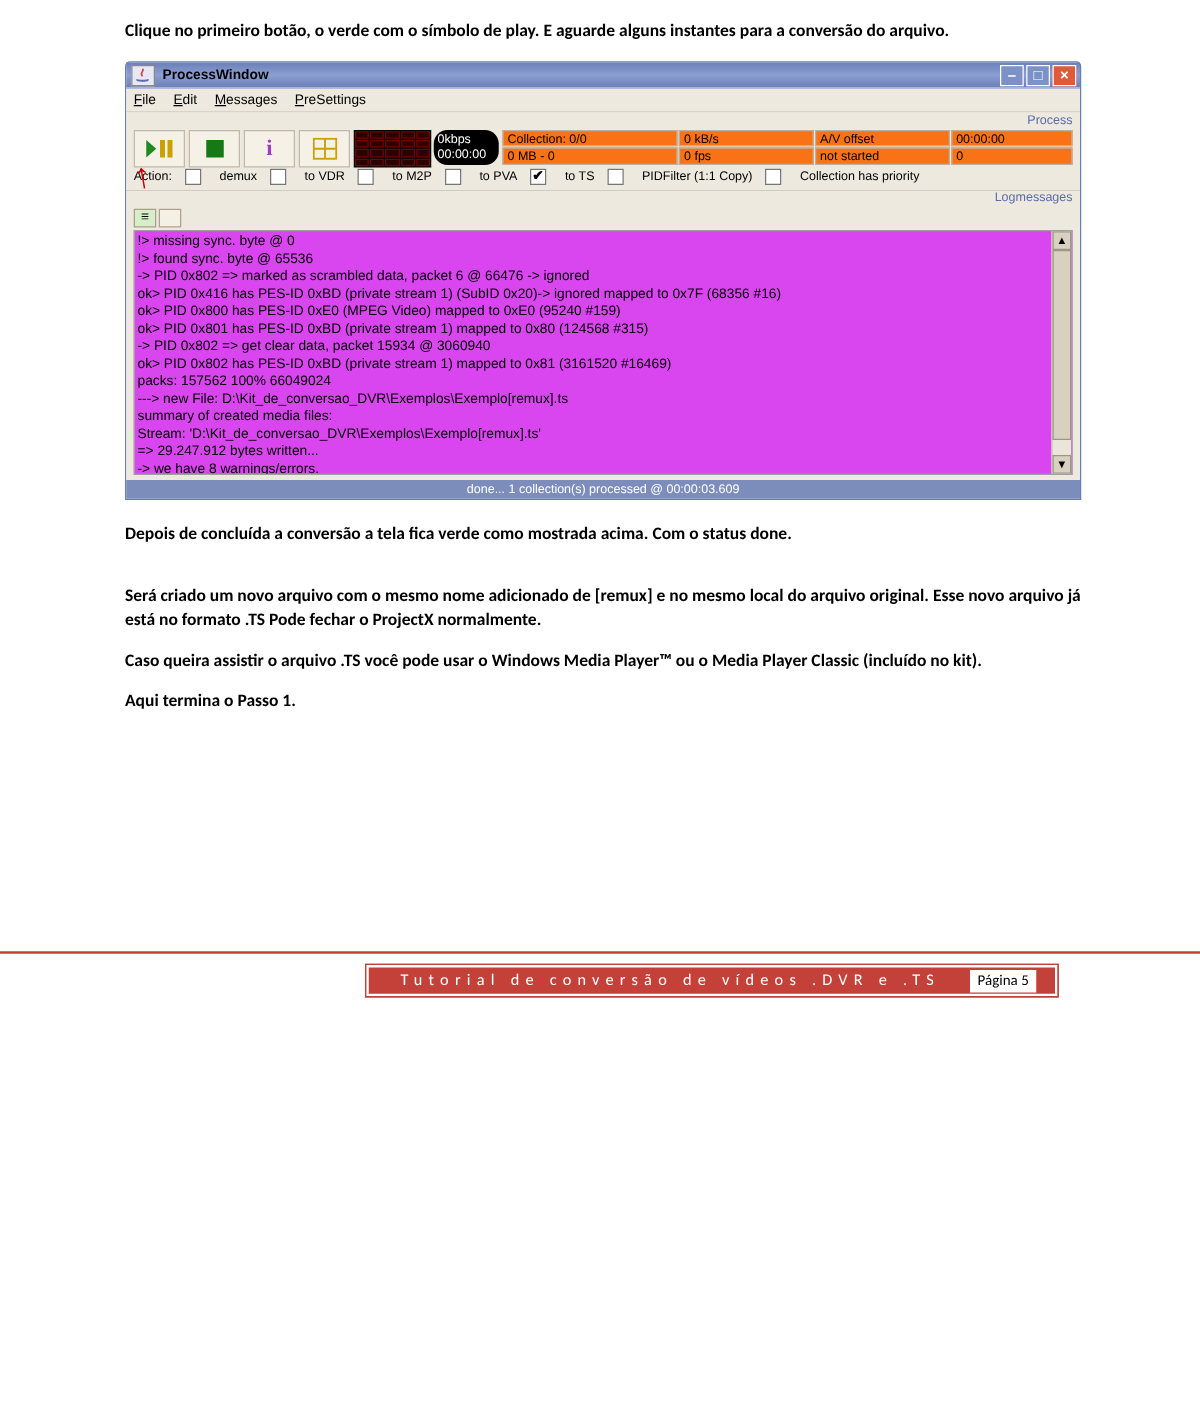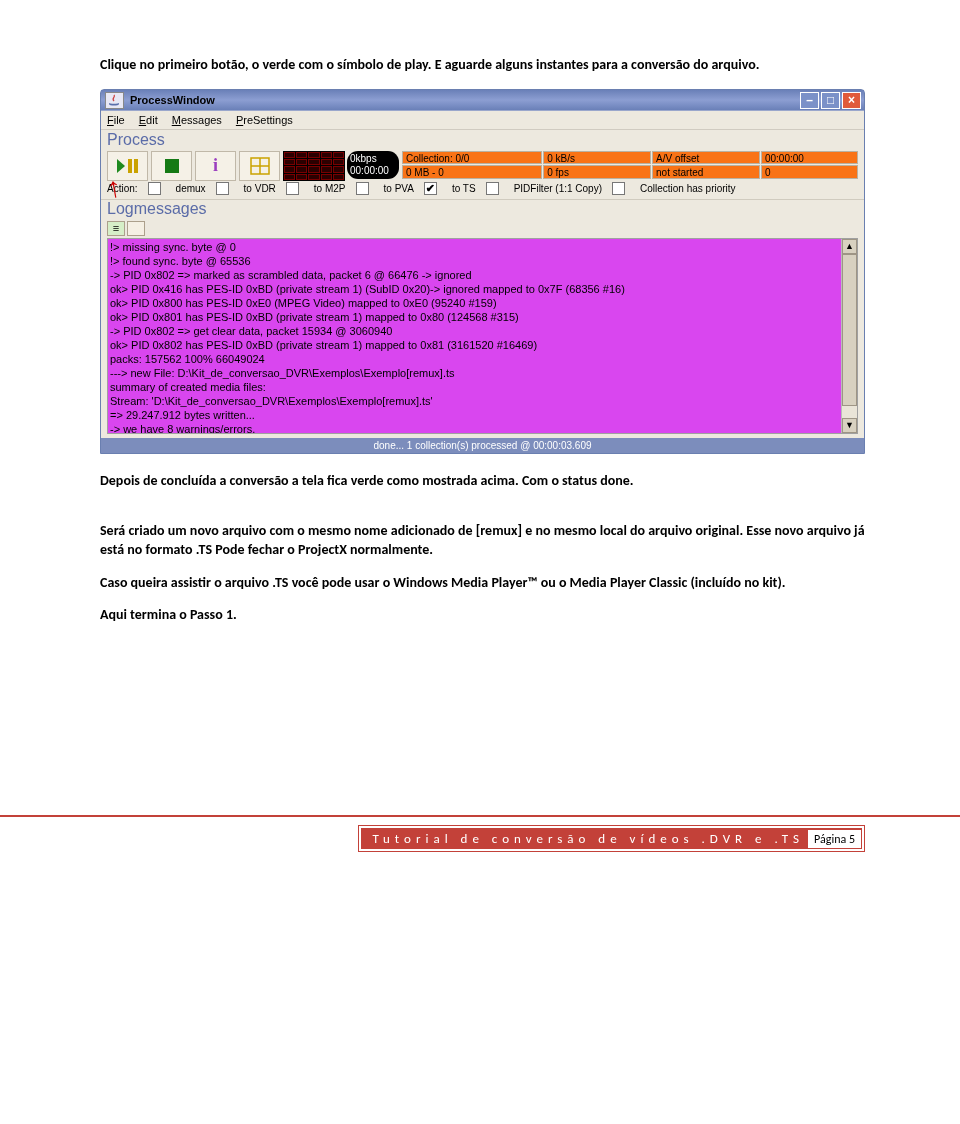--- a/index.html
+++ b/index.html
@@ -6,21 +6,20 @@
     margin:0;padding:0;
     font-family:Calibri,Arial,sans-serif;
     font-size:14px;
     color:#000;
     background:#fff;
     width:960px;
   }
   .page{
     padding:16px 95px 0 100px;
     box-sizing:border-box;
-    margin-top:40px;
   }
   .para{
     font-weight:bold;
     line-height:1.35;
     margin:0 0 14px 0;
   }
   .screenshot{
     border:1.5px solid #6a7fb0;
     border-radius:4px 4px 0 0;
     position:relative;
@@ -57,21 +56,21 @@
     padding-left:6px;gap:14px;text-align:right;
   }
   .menubar span{color:#000;}
   .menubar span:first-letter{text-decoration:underline;}
   .proc-section{
     background:#ede9df;
     border-bottom:1px solid #d0cbbf;
     padding:1px 6px 4px 6px;
   }
   .section-label{
-    color:#5b6ca8;font-size:16px;
+    color:#5b6ca8;font-size:10px;text-align:right;
   }
   .toolbar{
     display:flex;align-items:stretch;
     margin-top:2px;
     height:28px;
   }
   .toolbtn{
     width:39px;height:28px;
     border:1px solid #c0b8a8;margin-right:3px;
     background:#f5f1e7;
@@ -138,24 +137,24 @@
     background:#7c8dbc;color:#fff;font-size:10px;
     text-align:center;padding:2px 0;
   }
   .footer{
     position:relative;
     margin-top:190px;
     height:46px;
   }
   .footer-line{border-top:2px solid #c34139;margin-bottom:6px;}
   .footer-box{
-    position:absolute;right:95px;top:10px;
+    position:absolute;right:113px;top:10px;
     background:#c34139;border:1px solid #c34139;
     box-shadow:inset 0 0 0 2px #fff;
-    padding:5px 13px;display:flex;gap:4px;align-items:center;
+    padding:5px 27px;display:flex;gap:24px;align-items:center;
   }
   .footer-title{color:#fff;letter-spacing:5px;font-size:13px;}
   .footer-page{color:#000;font-size:12px;background:#fff;padding:2px 6px;margin:-3px -10px -3px 0;}
 </style>
 </head>
 <body>
 
 <div class="page">
 
   <p class="para">Clique no primeiro botão, o verde com o símbolo de play. E aguarde alguns instantes para a conversão do arquivo.</p>

